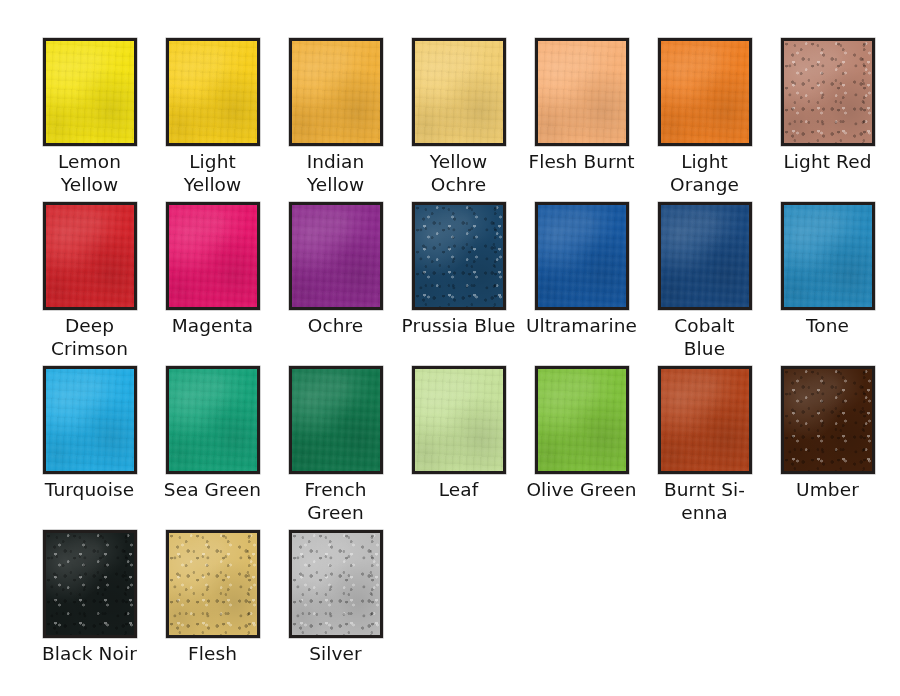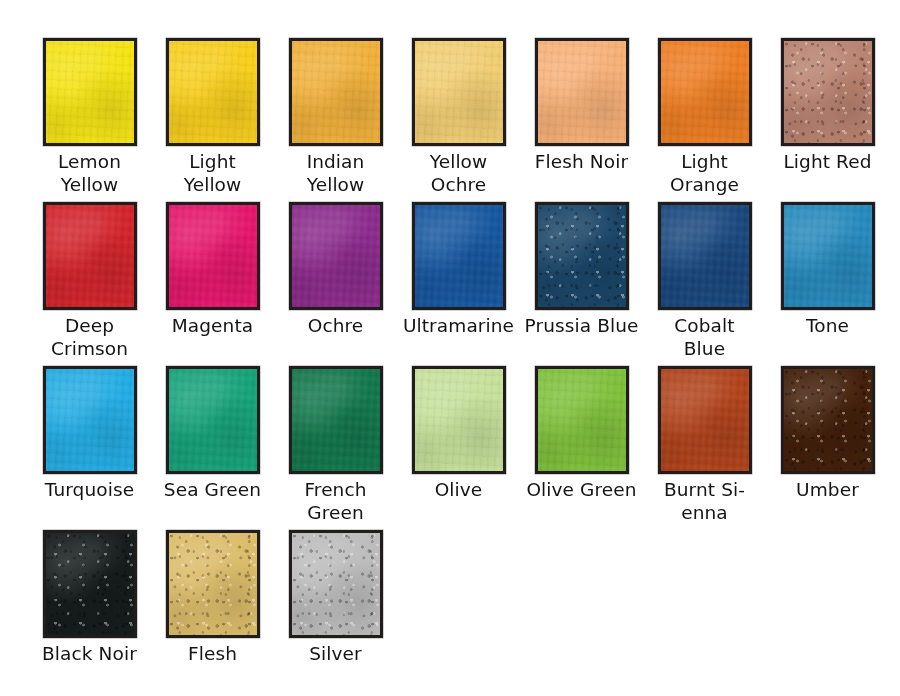--- a/index.html
+++ b/index.html
@@ -124,21 +124,21 @@
         <div class="swatch-label">Indian
 Yellow</div>
       </div>
       <div class="swatch-cell">
         <div class="swatch-chip" style="background-color: rgb(241, 206, 114);"></div>
         <div class="swatch-label">Yellow
 Ochre</div>
       </div>
       <div class="swatch-cell">
         <div class="swatch-chip" style="background-color: rgb(247, 176, 119);"></div>
-        <div class="swatch-label">Flesh Noir</div>
+        <div class="swatch-label">Flesh Burnt</div>
       </div>
       <div class="swatch-cell">
         <div class="swatch-chip" style="background-color: rgb(237, 125, 34);"></div>
         <div class="swatch-label">Light
 Orange</div>
       </div>
       <div class="swatch-cell">
         <div class="swatch-chip speckled" style="background-color: rgb(185, 131, 112);"></div>
         <div class="swatch-label">Light Red</div>
       </div>
@@ -149,26 +149,26 @@
       </div>
       <div class="swatch-cell">
         <div class="swatch-chip" style="background-color: rgb(229, 21, 107);"></div>
         <div class="swatch-label">Magenta</div>
       </div>
       <div class="swatch-cell">
         <div class="swatch-chip" style="background-color: rgb(139, 42, 140);"></div>
         <div class="swatch-label">Ochre</div>
       </div>
       <div class="swatch-cell">
+        <div class="swatch-chip speckled" style="background-color: rgb(27, 70, 104);"></div>
+        <div class="swatch-label">Prussia Blue</div>
+      </div>
+      <div class="swatch-cell">
         <div class="swatch-chip" style="background-color: rgb(21, 86, 159);"></div>
         <div class="swatch-label">Ultramarine</div>
-      </div>
-      <div class="swatch-cell">
-        <div class="swatch-chip speckled" style="background-color: rgb(27, 70, 104);"></div>
-        <div class="swatch-label">Prussia Blue</div>
       </div>
       <div class="swatch-cell">
         <div class="swatch-chip" style="background-color: rgb(24, 71, 126);"></div>
         <div class="swatch-label">Cobalt
 Blue</div>
       </div>
       <div class="swatch-cell">
         <div class="swatch-chip" style="background-color: rgb(37, 137, 188);"></div>
         <div class="swatch-label">Tone</div>
       </div>
@@ -180,21 +180,21 @@
         <div class="swatch-chip" style="background-color: rgb(21, 162, 121);"></div>
         <div class="swatch-label">Sea Green</div>
       </div>
       <div class="swatch-cell">
         <div class="swatch-chip" style="background-color: rgb(17, 118, 76);"></div>
         <div class="swatch-label">French
 Green</div>
       </div>
       <div class="swatch-cell">
         <div class="swatch-chip" style="background-color: rgb(197, 224, 154);"></div>
-        <div class="swatch-label">Olive</div>
+        <div class="swatch-label">Leaf</div>
       </div>
       <div class="swatch-cell">
         <div class="swatch-chip" style="background-color: rgb(126, 192, 58);"></div>
         <div class="swatch-label">Olive Green</div>
       </div>
       <div class="swatch-cell">
         <div class="swatch-chip" style="background-color: rgb(176, 66, 26);"></div>
         <div class="swatch-label">Burnt Si-
 enna</div>
       </div>

